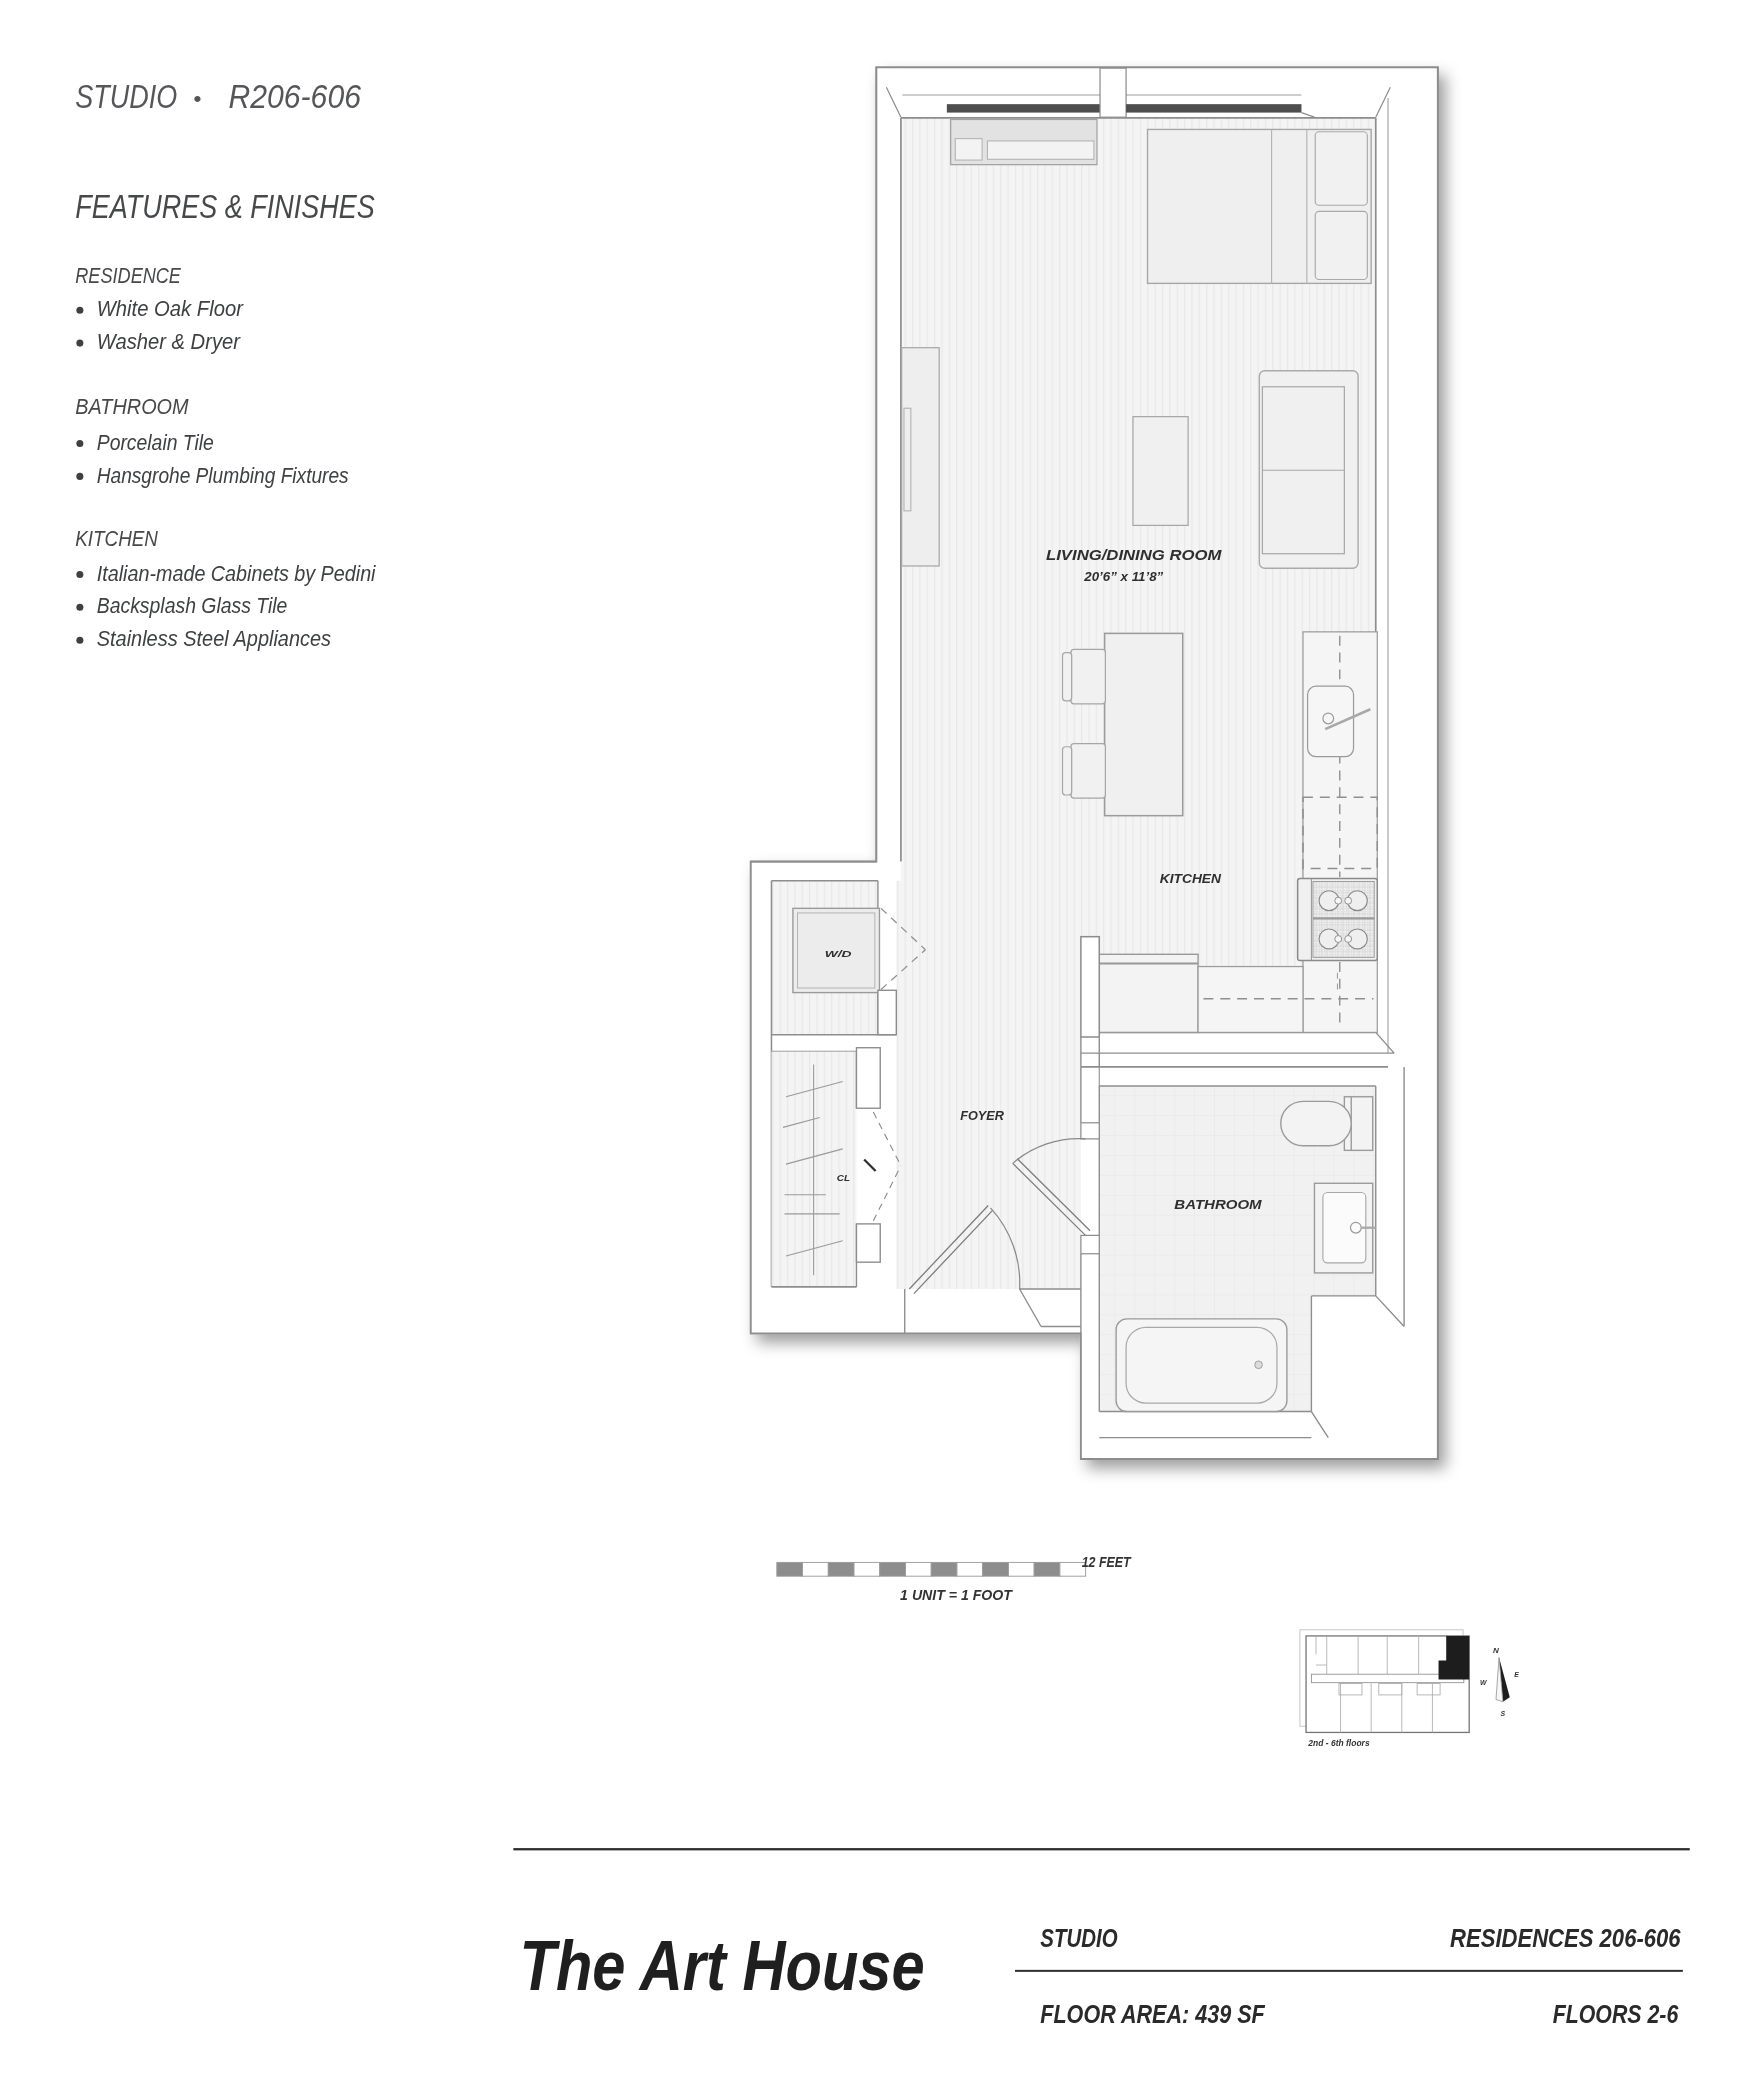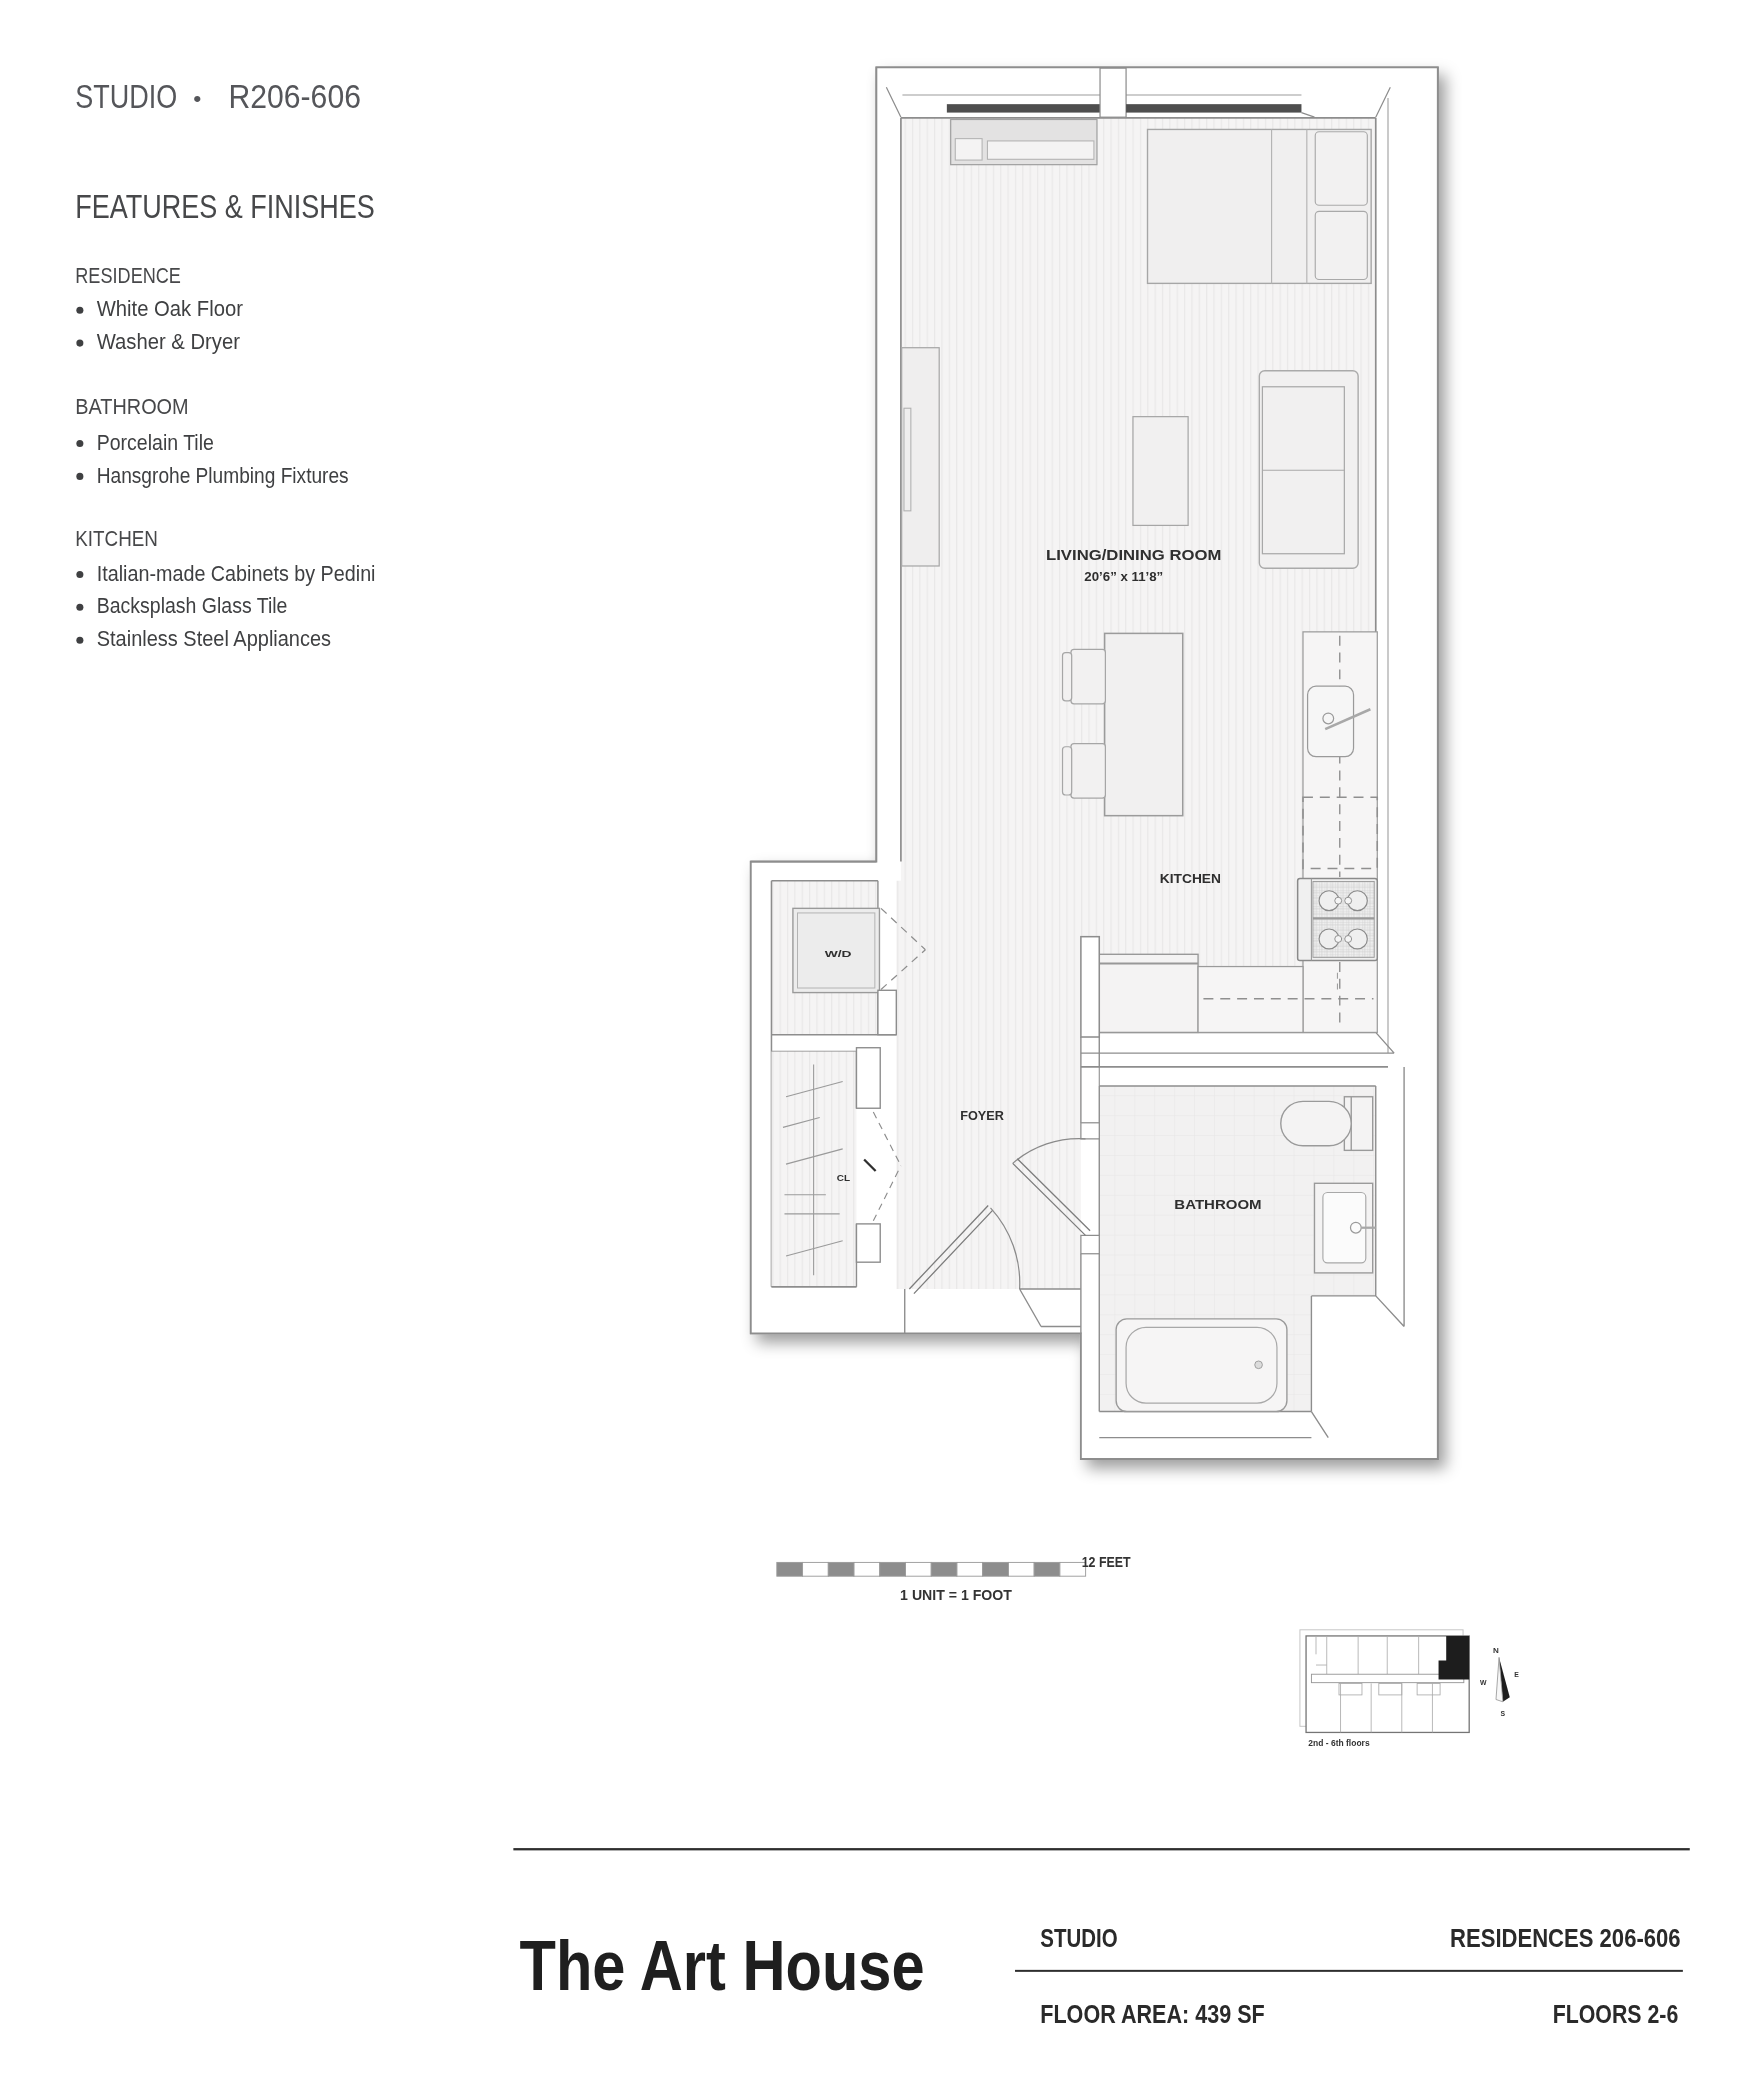--- a/index.html
+++ b/index.html
@@ -1,17 +1,17 @@
 <!DOCTYPE html>
 <html style="font-size:12.3px"><head>
 <meta charset="utf-8">
 <style>
   html,body{margin:0;padding:0;background:#fff;}
   #page{position:relative;width:1739px;height:2097px;background:#fff;overflow:hidden;
-        font-family:"Liberation Sans",sans-serif;}
+        font-family:"Liberation Sans",sans-serif;font-style:italic;}
   .abs{position:absolute;}
 </style>
 </head>
 <body>
 <div id="page">
 
   <svg class="abs" style="left:0;top:0;" width="1739" height="2097" viewBox="0 0 2270 2738">
 
     <g fill="#55565a" font-family="Liberation Sans,sans-serif" font-size="43">
       <text x="98" y="141" textLength="133" lengthAdjust="spacingAndGlyphs">STUDIO</text>

